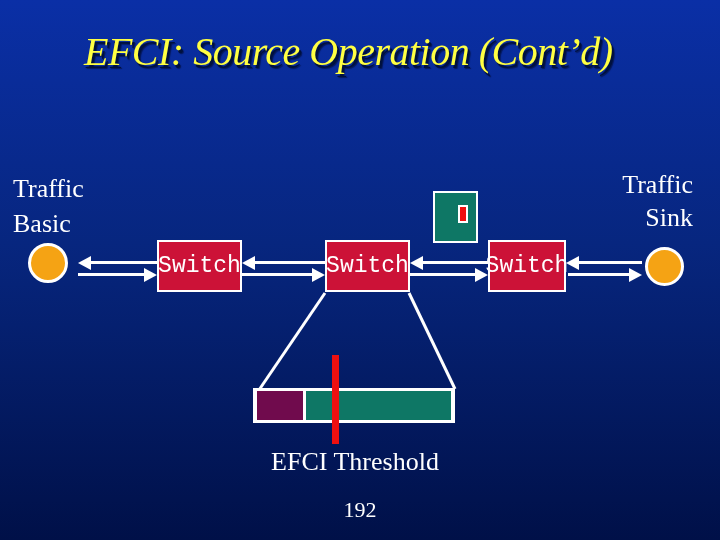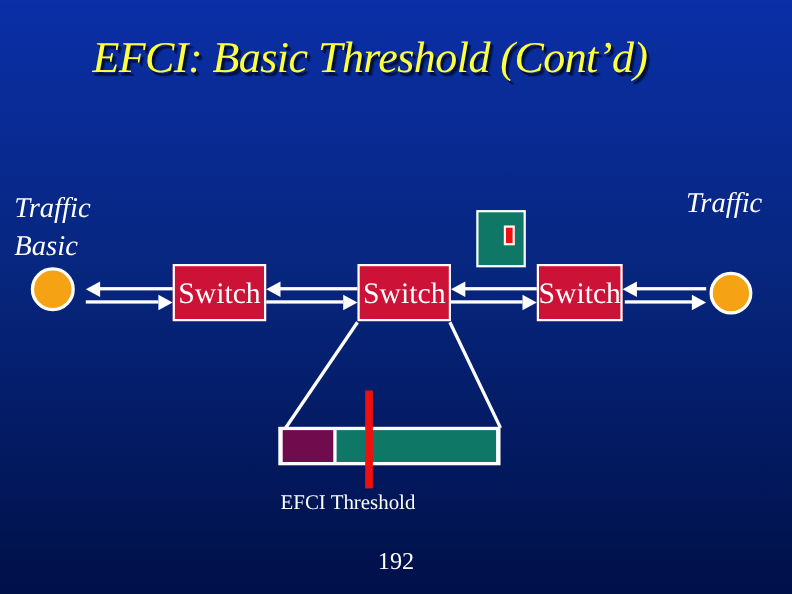--- a/index.html
+++ b/index.html
@@ -21,35 +21,35 @@
   }
   .title{
     position:absolute;left:84px;top:28px;margin:0;
     font-size:40px;font-style:italic;font-weight:normal;letter-spacing:-0.5px;
     color:var(--title-yellow);
     text-shadow:2px 3px 0 #00113e,3px 4px 1px rgba(0,8,40,.55);
     white-space:nowrap;
   }
   .endlabel{
     position:absolute;color:var(--text-white);
-    font-size:26px;line-height:35px;font-style:italic;
+    font-size:26px;line-height:35px;
   }
   .endlabel.source{left:13px;top:171px;text-align:left;}
   .endlabel.sink{right:27px;top:168px;text-align:right;line-height:33px;}
   .node{
     position:absolute;border-radius:50%;
     background:var(--node-orange);border:3px solid #fff;box-sizing:border-box;
   }
   .node.src{left:28px;top:243px;width:40px;height:40px;}
   .node.snk{left:645px;top:247px;width:39px;height:39px;}
   .switch{
     position:absolute;top:240px;height:52px;box-sizing:border-box;
     background:var(--switch-red);border:2px solid #fff;
-    color:var(--text-white);font-size:27px;
-    display:flex;align-items:center;justify-content:center;
+    color:var(--text-white);font-size:23px;
+    display:flex;align-items:center;justify-content:center;font-family:Liberation Mono, monospace;
   }
   .sw1{left:157px;width:85px;}
   .sw2{left:325px;width:85px;}
   .sw3{left:488px;width:78px;}
   .cell{
     position:absolute;left:433px;top:191px;width:45px;height:52px;box-sizing:border-box;
     background:var(--buffer-teal);border:2px solid #fff;
   }
   .cell-mark{
     position:absolute;left:23px;top:12px;width:6px;height:14px;
@@ -65,42 +65,43 @@
     background:#fff;z-index:3;
   }
   .seg{position:absolute;top:3px;height:29px;}
   .seg.maroon{left:4px;width:46px;background:var(--buffer-maroon);}
   .seg.teal{left:53px;width:145px;background:var(--buffer-teal);}
   .threshold-line{
     position:absolute;left:332px;top:355px;width:7px;height:89px;
     background:var(--threshold-red);z-index:6;
   }
   .threshold-label{
-    position:absolute;left:255px;top:447px;width:200px;
-    color:var(--text-white);font-size:19px;white-space:nowrap;
+    position:absolute;left:255px;top:447px;width:200px;text-align:center;
+    color:var(--text-white);font-size:26px;white-space:nowrap;
   }
   .page-number{
     position:absolute;left:300px;top:497px;width:120px;text-align:center;
     color:var(--text-white);font-size:22px;
   }
 </style>
 </head>
 <body>
 
 <div class="slide">
 
-  <h1 class="title">EFCI: Basic Threshold (Cont’d)</h1>
+  <h1 class="title">EFCI: Source Operation (Cont’d)</h1>
 
   <div class="endlabel source">
     <div>Traffic</div>
     <div>Basic</div>
   </div>
 
   <div class="endlabel sink">
     <div>Traffic</div>
+    <div>Sink</div>
   </div>
 
   <div class="cell">
     <div class="cell-mark"></div>
   </div>
 
   <div class="node src"></div>
   <div class="node snk"></div>
 
   <div class="switch sw1">Switch</div>

